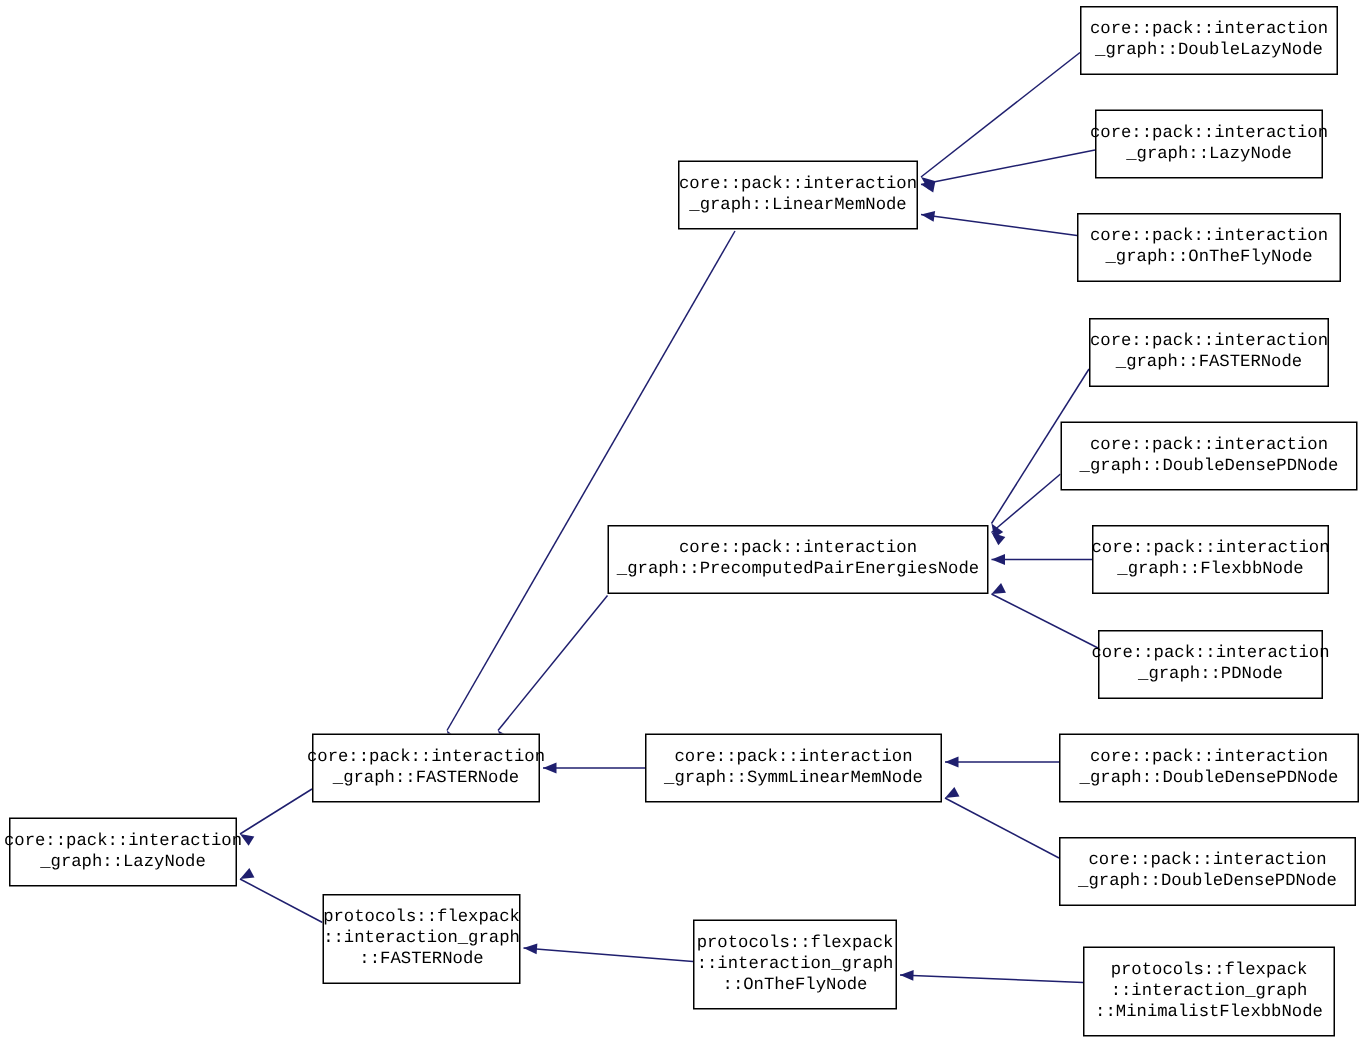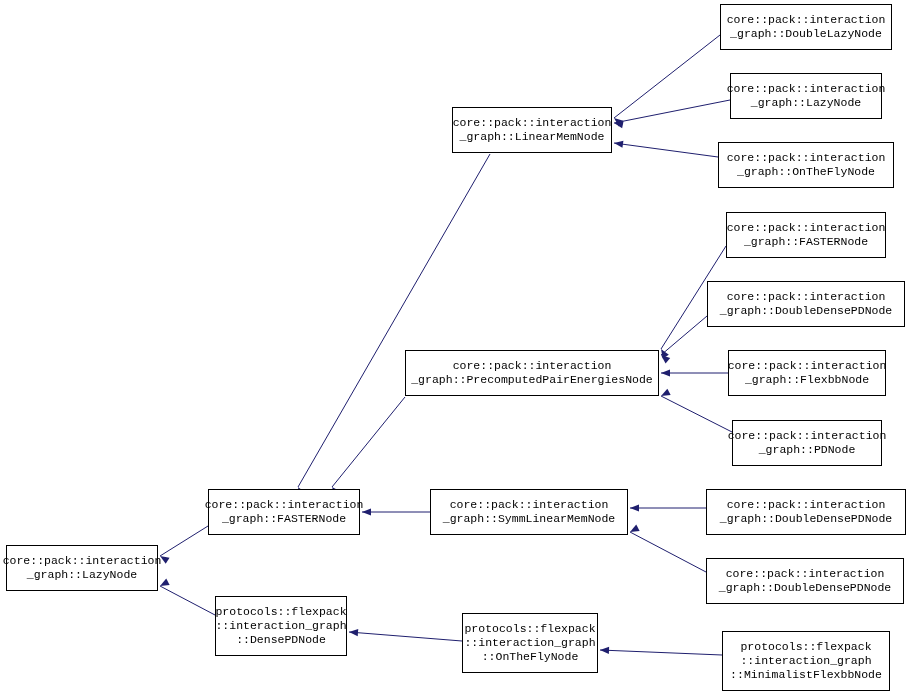--- a/index.html
+++ b/index.html
@@ -89,16 +89,16 @@
     <div class="node" style="left: 726px; top: 212px; width: 160px; height: 46px; background: rgb(255, 255, 255); border-color: rgb(0, 0, 0);"><span>core::pack::interaction</span><span>_graph::FASTERNode</span></div>
     <div class="node" style="left: 707px; top: 281px; width: 198px; height: 46px; background: rgb(255, 255, 255); border-color: rgb(0, 0, 0);"><span>core::pack::interaction</span><span>_graph::DoubleDensePDNode</span></div>
     <div class="node" style="left: 728px; top: 350px; width: 158px; height: 46px; background: rgb(255, 255, 255); border-color: rgb(0, 0, 0);"><span>core::pack::interaction</span><span>_graph::FlexbbNode</span></div>
     <div class="node" style="left: 732px; top: 420px; width: 150px; height: 46px; background: rgb(255, 255, 255); border-color: rgb(0, 0, 0);"><span>core::pack::interaction</span><span>_graph::PDNode</span></div>
     <div class="node" style="left: 405px; top: 350px; width: 254px; height: 46px; background: rgb(255, 255, 255); border-color: rgb(0, 0, 0);"><span>core::pack::interaction</span><span>_graph::PrecomputedPairEnergiesNode</span></div>
     <div class="node" style="left: 208px; top: 489px; width: 152px; height: 46px; background: rgb(255, 255, 255); border-color: rgb(0, 0, 0);"><span>core::pack::interaction</span><span>_graph::FASTERNode</span></div>
     <div class="node" style="left: 430px; top: 489px; width: 198px; height: 46px; background: rgb(255, 255, 255); border-color: rgb(0, 0, 0);"><span>core::pack::interaction</span><span>_graph::SymmLinearMemNode</span></div>
     <div class="node" style="left: 706px; top: 489px; width: 200px; height: 46px; background: rgb(255, 255, 255); border-color: rgb(0, 0, 0);"><span>core::pack::interaction</span><span>_graph::DoubleDensePDNode</span></div>
     <div class="node" style="left: 706px; top: 558px; width: 198px; height: 46px; background: rgb(255, 255, 255); border-color: rgb(0, 0, 0);"><span>core::pack::interaction</span><span>_graph::DoubleDensePDNode</span></div>
     <div class="node" style="left: 6px; top: 545px; width: 152px; height: 46px; background: rgb(255, 255, 255); border-color: rgb(0, 0, 0);"><span>core::pack::interaction</span><span>_graph::LazyNode</span></div>
-    <div class="node" style="left: 215px; top: 596px; width: 132px; height: 60px; background: rgb(255, 255, 255); border-color: rgb(0, 0, 0);"><span>protocols::flexpack</span><span>::interaction_graph</span><span>::DensePDNode</span></div>
+    <div class="node" style="left: 215px; top: 596px; width: 132px; height: 60px; background: rgb(255, 255, 255); border-color: rgb(0, 0, 0);"><span>protocols::flexpack</span><span>::interaction_graph</span><span>::FASTERNode</span></div>
     <div class="node" style="left: 462px; top: 613px; width: 136px; height: 60px; background: rgb(255, 255, 255); border-color: rgb(0, 0, 0);"><span>protocols::flexpack</span><span>::interaction_graph</span><span>::OnTheFlyNode</span></div>
     <div class="node" style="left: 722px; top: 631px; width: 168px; height: 60px; background: rgb(255, 255, 255); border-color: rgb(0, 0, 0);"><span>protocols::flexpack</span><span>::interaction_graph</span><span>::MinimalistFlexbbNode</span></div>
   </div>
 
 </body></html>

